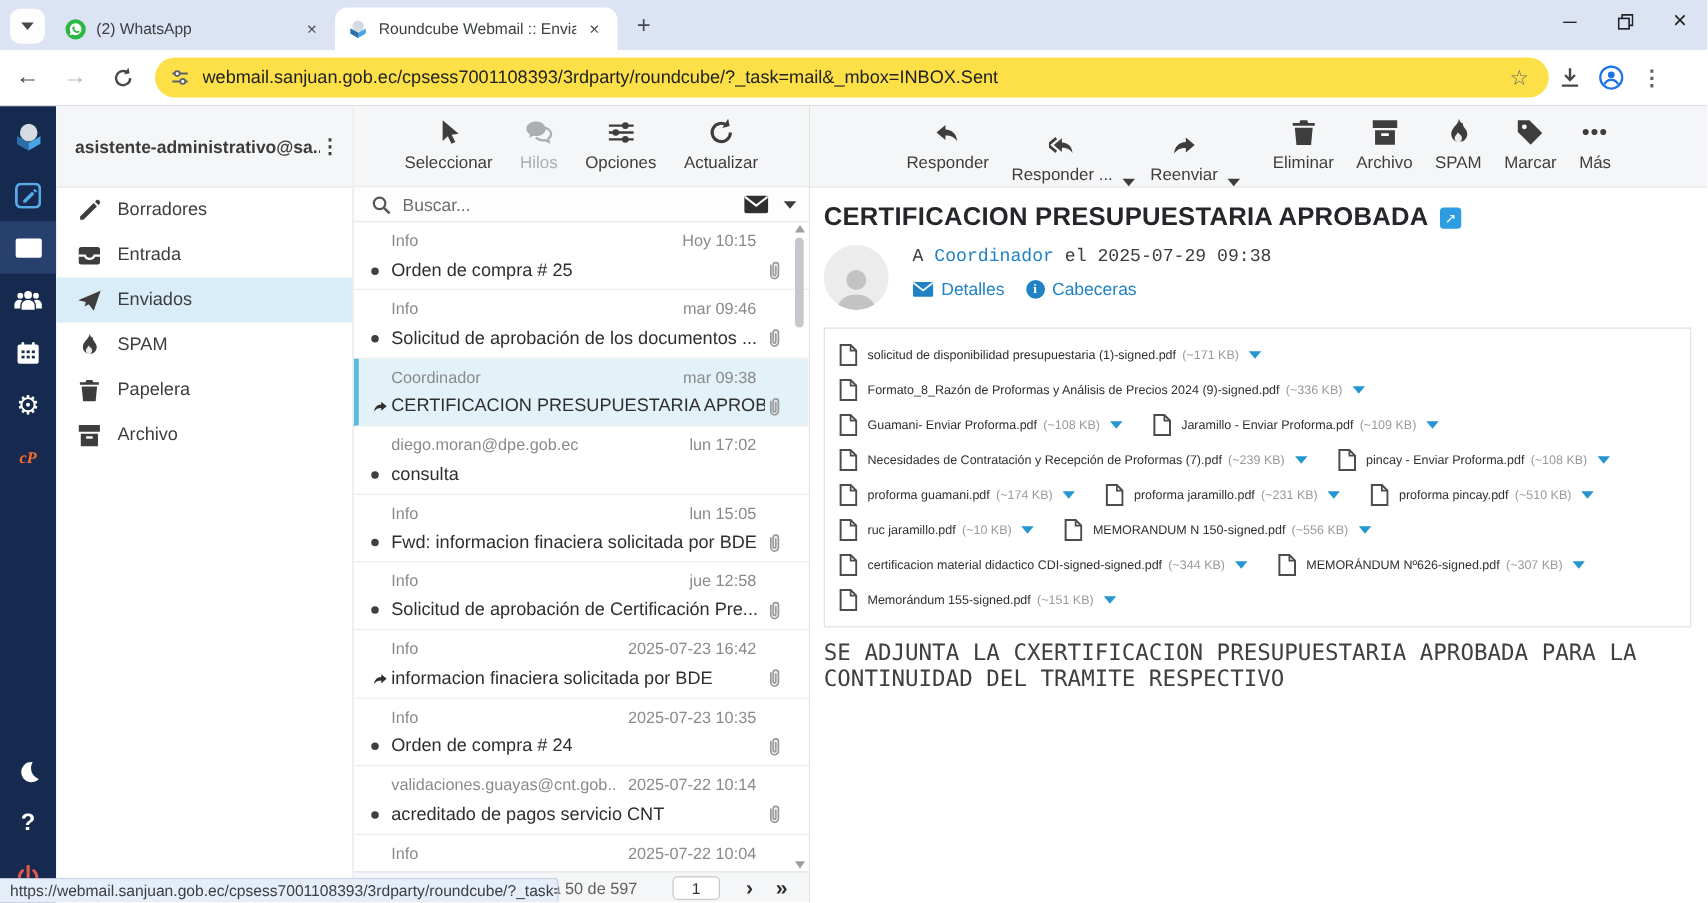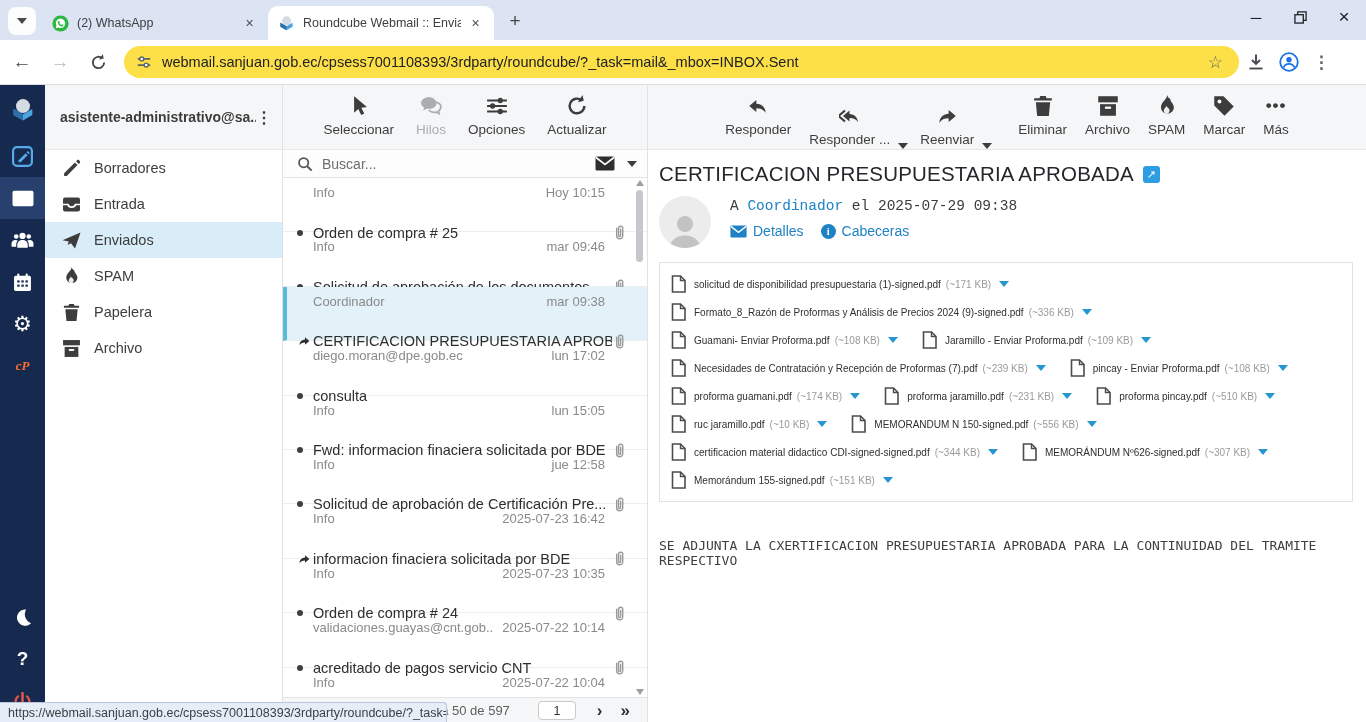--- a/index.html
+++ b/index.html
@@ -58,21 +58,21 @@
   .search-ico { color:#555; width:16px; height:16px; }
   .s-env { width:20px; height:15px; color:#2f2f2f; margin-right:12px; }
   .chev { width:0; height:0; border-left:5px solid transparent; border-right:5px solid transparent; border-top:6px solid #3d3d3d; }
 
   .msg-list { flex:1; overflow:hidden; background:#fff; }
   .msg-row { height:54.4px; border-bottom:1px solid #ededed; position:relative; padding:7px 10px 0 14px; }
   .msg-row.selected { background:#e3f1f8; border-left:4px solid #55bcdd; padding-left:10px; }
   .mr-line1 { display:flex; font-size:13px; color:#8a8a8a; padding-left:16px; }
   .mr-sender { flex:1; white-space:nowrap; overflow:hidden; }
   .mr-date { margin-left:8px; padding-right:32px; }
-  .mr-line2 { display:flex; align-items:center; margin-top:24px; font-size:14.5px; color:#2e2e2e; }
+  .mr-line2 { display:flex; align-items:center; margin-top:8px; font-size:14.5px; color:#2e2e2e; }
   .mr-flag { width:16px; height:14px; flex:0 0 16px; display:flex; align-items:center; }
   .mr-dot { width:6px; height:6px; border-radius:50%; background:#3f3f3f; }
   .mr-fwd { width:14px; height:12px; color:#2e2e2e; }
   .mr-subj { flex:1; white-space:nowrap; overflow:hidden; }
   .mr-clip { width:15px; height:17px; color:#9a9a9a; flex:0 0 auto; margin-right:10px; }
 
   .list-scrollbar { position:absolute; right:1px; top:93px; bottom:25px; width:12px; }
   .sc-arrow { position:absolute; left:2px; width:0; height:0; border-left:4px solid transparent; border-right:4px solid transparent; }
   .sc-up { top:2px; border-bottom:6px solid #9aa0a6; }
   .sc-dn { bottom:2px; border-top:6px solid #9aa0a6; }
@@ -81,40 +81,40 @@
   .list-footer { height:25px; background:#f5f6f7; border-top:1px solid #e4e4e4; display:flex; align-items:center; font-size:13px; color:#5f5f5f; padding:0 8px; }
   .lf-count { margin-left:auto; }
   .lf-page { width:38px; height:19px; background:#fff; border:1px solid #c9c9c9; border-radius:4px; text-align:center; font-size:12.5px; color:#333; line-height:18px; margin:0 12px 0 28px; }
   .lf-next, .lf-last { color:#2f2f2f; font-weight:bold; font-size:17px; line-height:1; padding:0 9px; }
 
   .view-col { flex:1; display:flex; flex-direction:column; background:#fff; min-width:0; }
   .view-toolbar { height:65px; background:#f5f6f7; border-bottom:1px solid #e7e7e7; display:flex; justify-content:center; gap:6px; padding-top:8px; }
   .view-body { flex:1; padding:12px 15px 0 11px; overflow:hidden; }
 
   .subject-line { display:flex; align-items:center; gap:9px; }
-  .subject-text { font-size:20.5px; font-weight:normal; color:#24262a; letter-spacing:.2px; white-space:nowrap; }
+  .subject-text { font-size:20.5px; font-weight:bold; color:#24262a; letter-spacing:.2px; white-space:nowrap; }
   .extlink { width:17px; height:17px; background:#2d9ce0; border-radius:3px; color:#fff; font-size:11px; display:flex; align-items:center; justify-content:center; }
 
   .msg-header { display:flex; margin-top:10px; }
   .avatar { width:52px; height:52px; border-radius:50%; background:#ececec; overflow:hidden; display:flex; align-items:flex-end; justify-content:center; flex:0 0 auto; }
   .hdr-lines { margin:2px 0 0 19px; }
   .hdr-to { font-size:14.5px; color:#3c3c3c;font-family:Liberation Mono, monospace; }
   .hdr-to a, .hdr-link { color:#1e82c4; text-decoration:none; }
   .hdr-actions { display:flex; align-items:center; gap:17px; margin-top:9px; font-size:14px; }
   .hdr-action { display:flex; align-items:center; gap:6px; color:#1e82c4; }
   .mini-env { width:17px; height:13px; color:#1e82c4; }
   .info-badge { width:15px; height:15px; border-radius:50%; background:#1e82c4; color:#fff; font-size:10.5px; font-weight:bold; display:flex; align-items:center; justify-content:center; font-family:"Liberation Serif", serif; }
 
   .attach-box { margin-top:14px; border:1px solid #e1e1e1; width:694px; padding:7px 11px; display:flex; flex-wrap:wrap; column-gap:24px; }
   .att { display:flex; align-items:center; height:28px; font-size:10px; color:#2f2f2f; white-space:nowrap; }
   .att .pdf-ico { width:15px; height:18px; color:#4c4c4c; margin-right:8px; flex:0 0 auto; }
   .att-size { color:#9a9a9a; margin-left:5px; }
   .att-caret { width:0; height:0; border-left:5px solid transparent; border-right:5px solid transparent; border-top:6px solid #2596cf; margin-left:8px; }
 
-  .mail-body { margin-top:36px; font-family:"DejaVu Sans Mono", monospace; font-size:13px; color:#3f3f3f; }
+  .mail-body { margin-top:10px; font-family:"DejaVu Sans Mono", monospace; font-size:18px; color:#3f3f3f; }
 
   .status-tooltip { position:absolute; left:0; bottom:0; width:447px; height:20px; background:#e5edf9; border:1px solid #b9c6dc; border-left:none; border-bottom:none; border-radius:0 4px 0 0; font-size:12.5px; color:#3c4043; display:flex; align-items:center; padding:0 8px; z-index:30; white-space:nowrap; overflow:hidden; }
 
   svg { display:block; }
 </style>
 </head>
 <body>
 
 <svg width="0" height="0" style="position:absolute">
   <defs>

